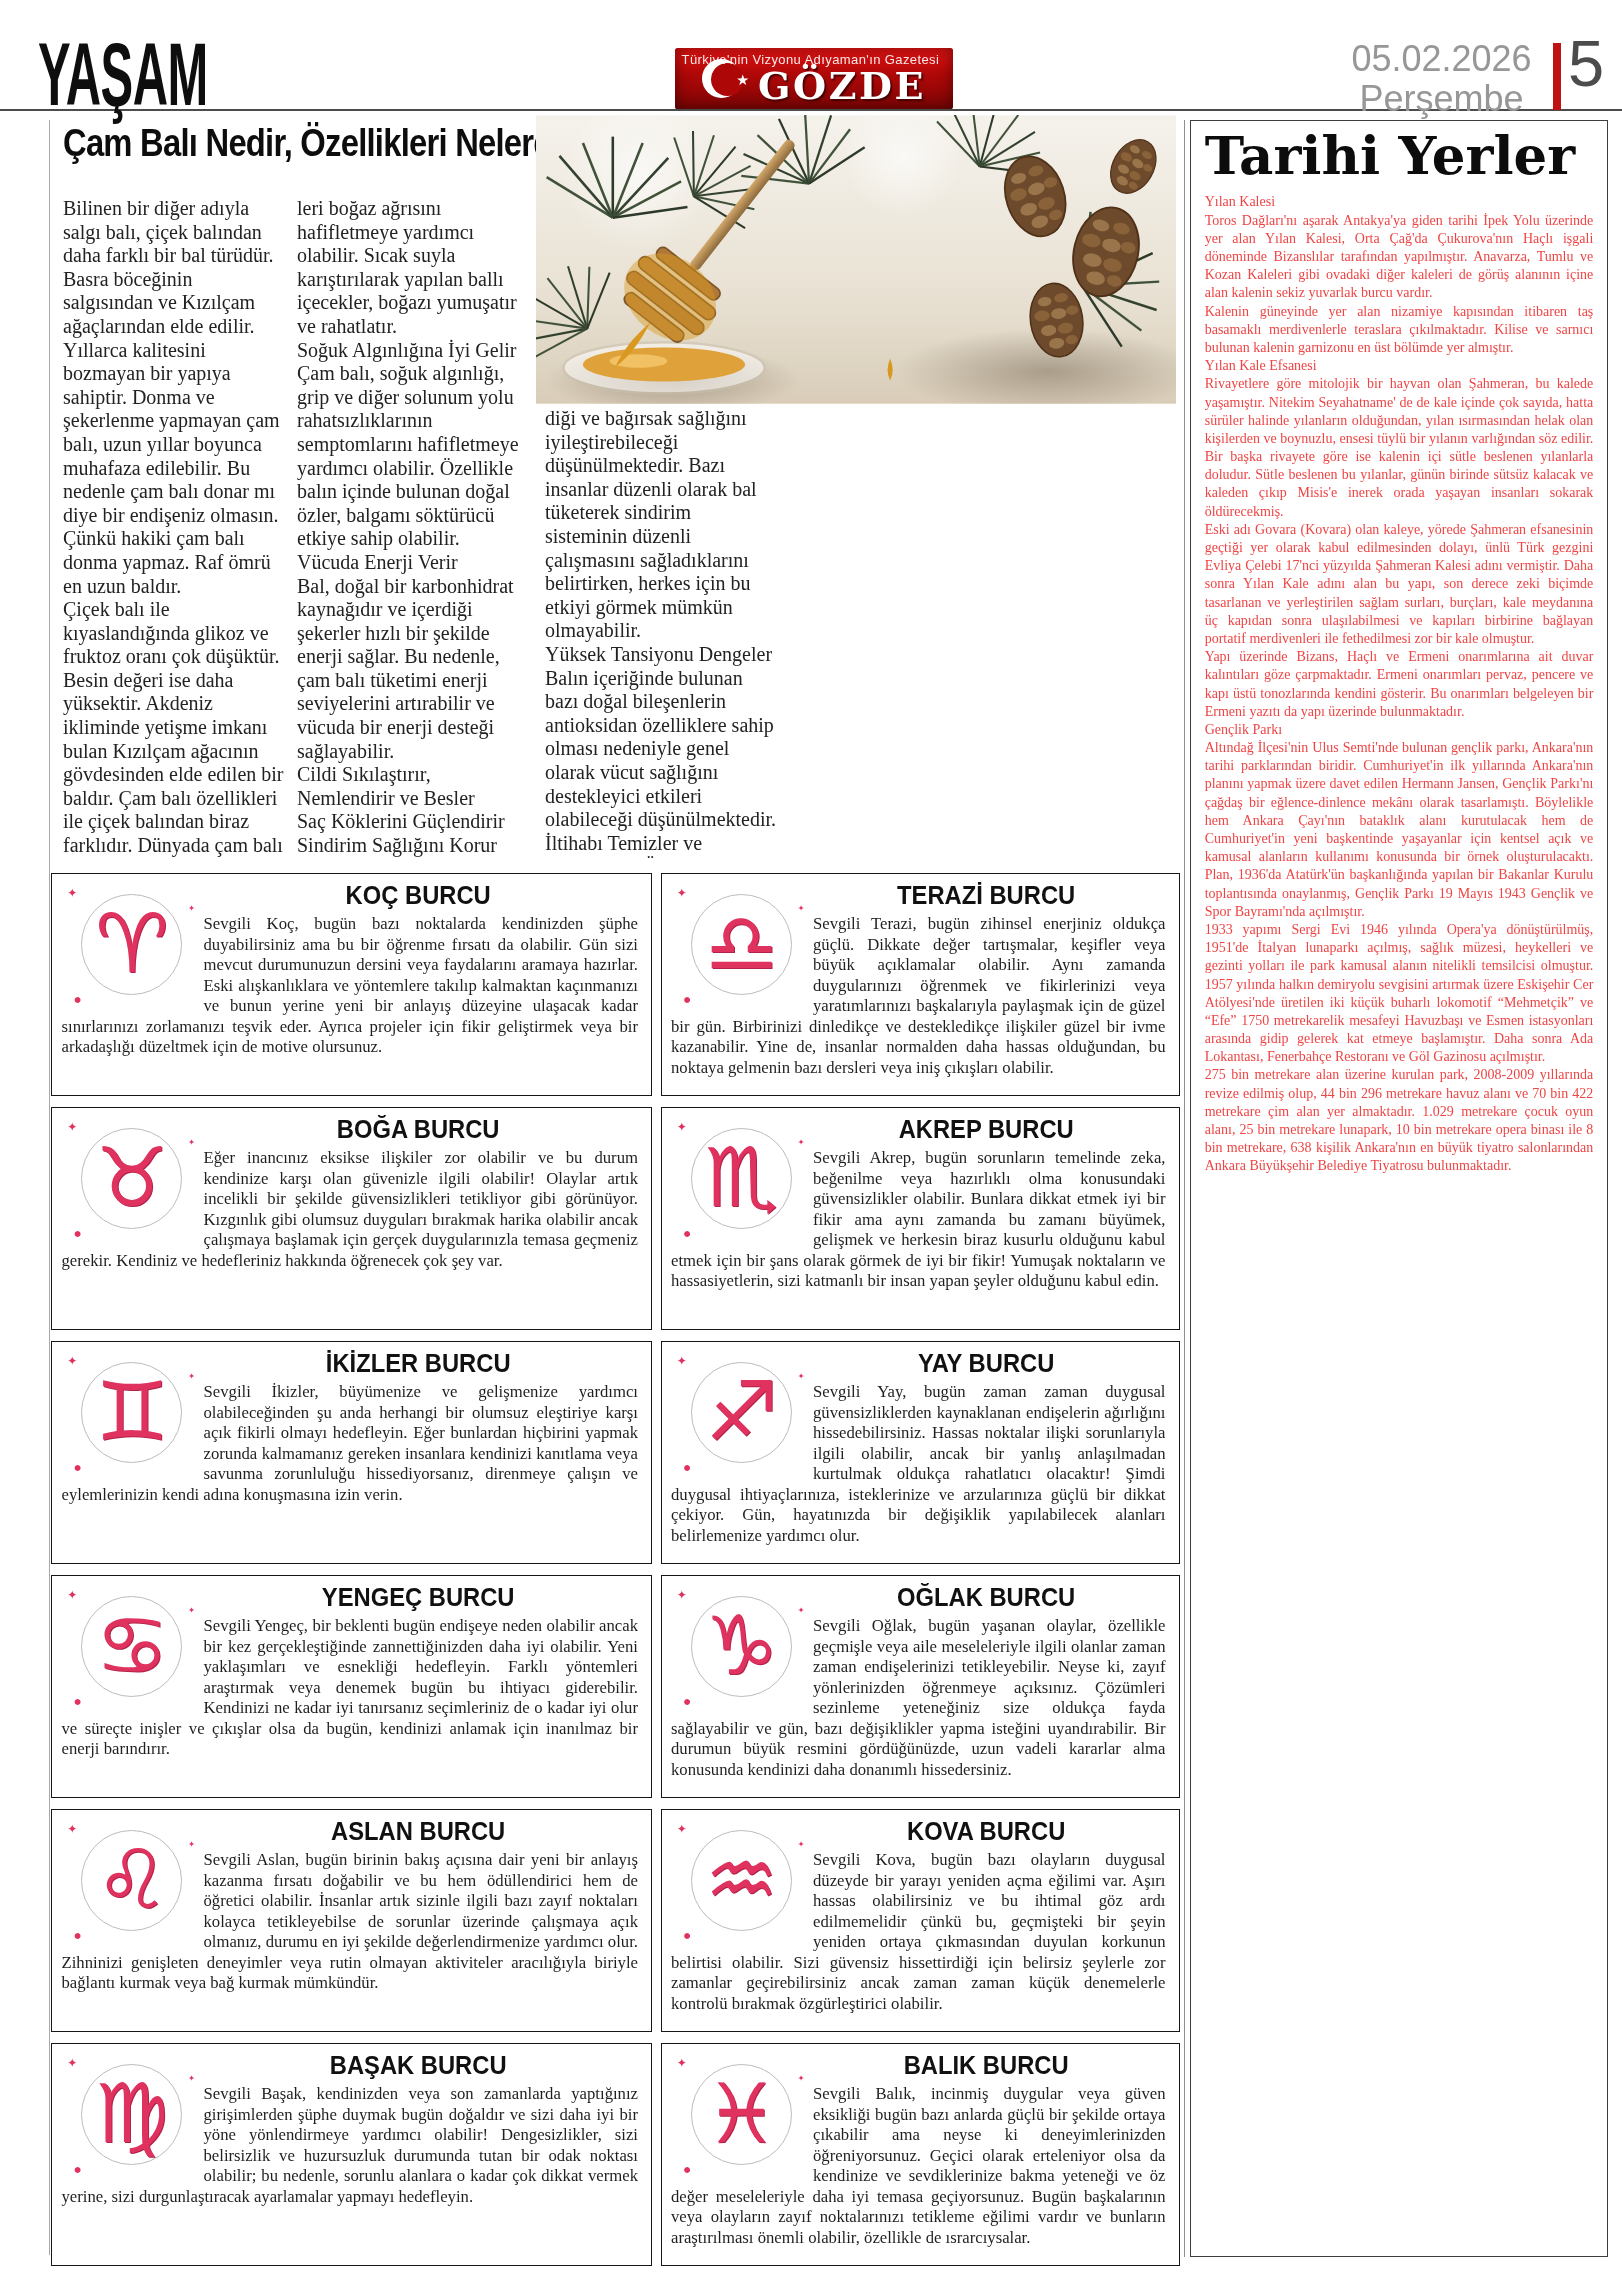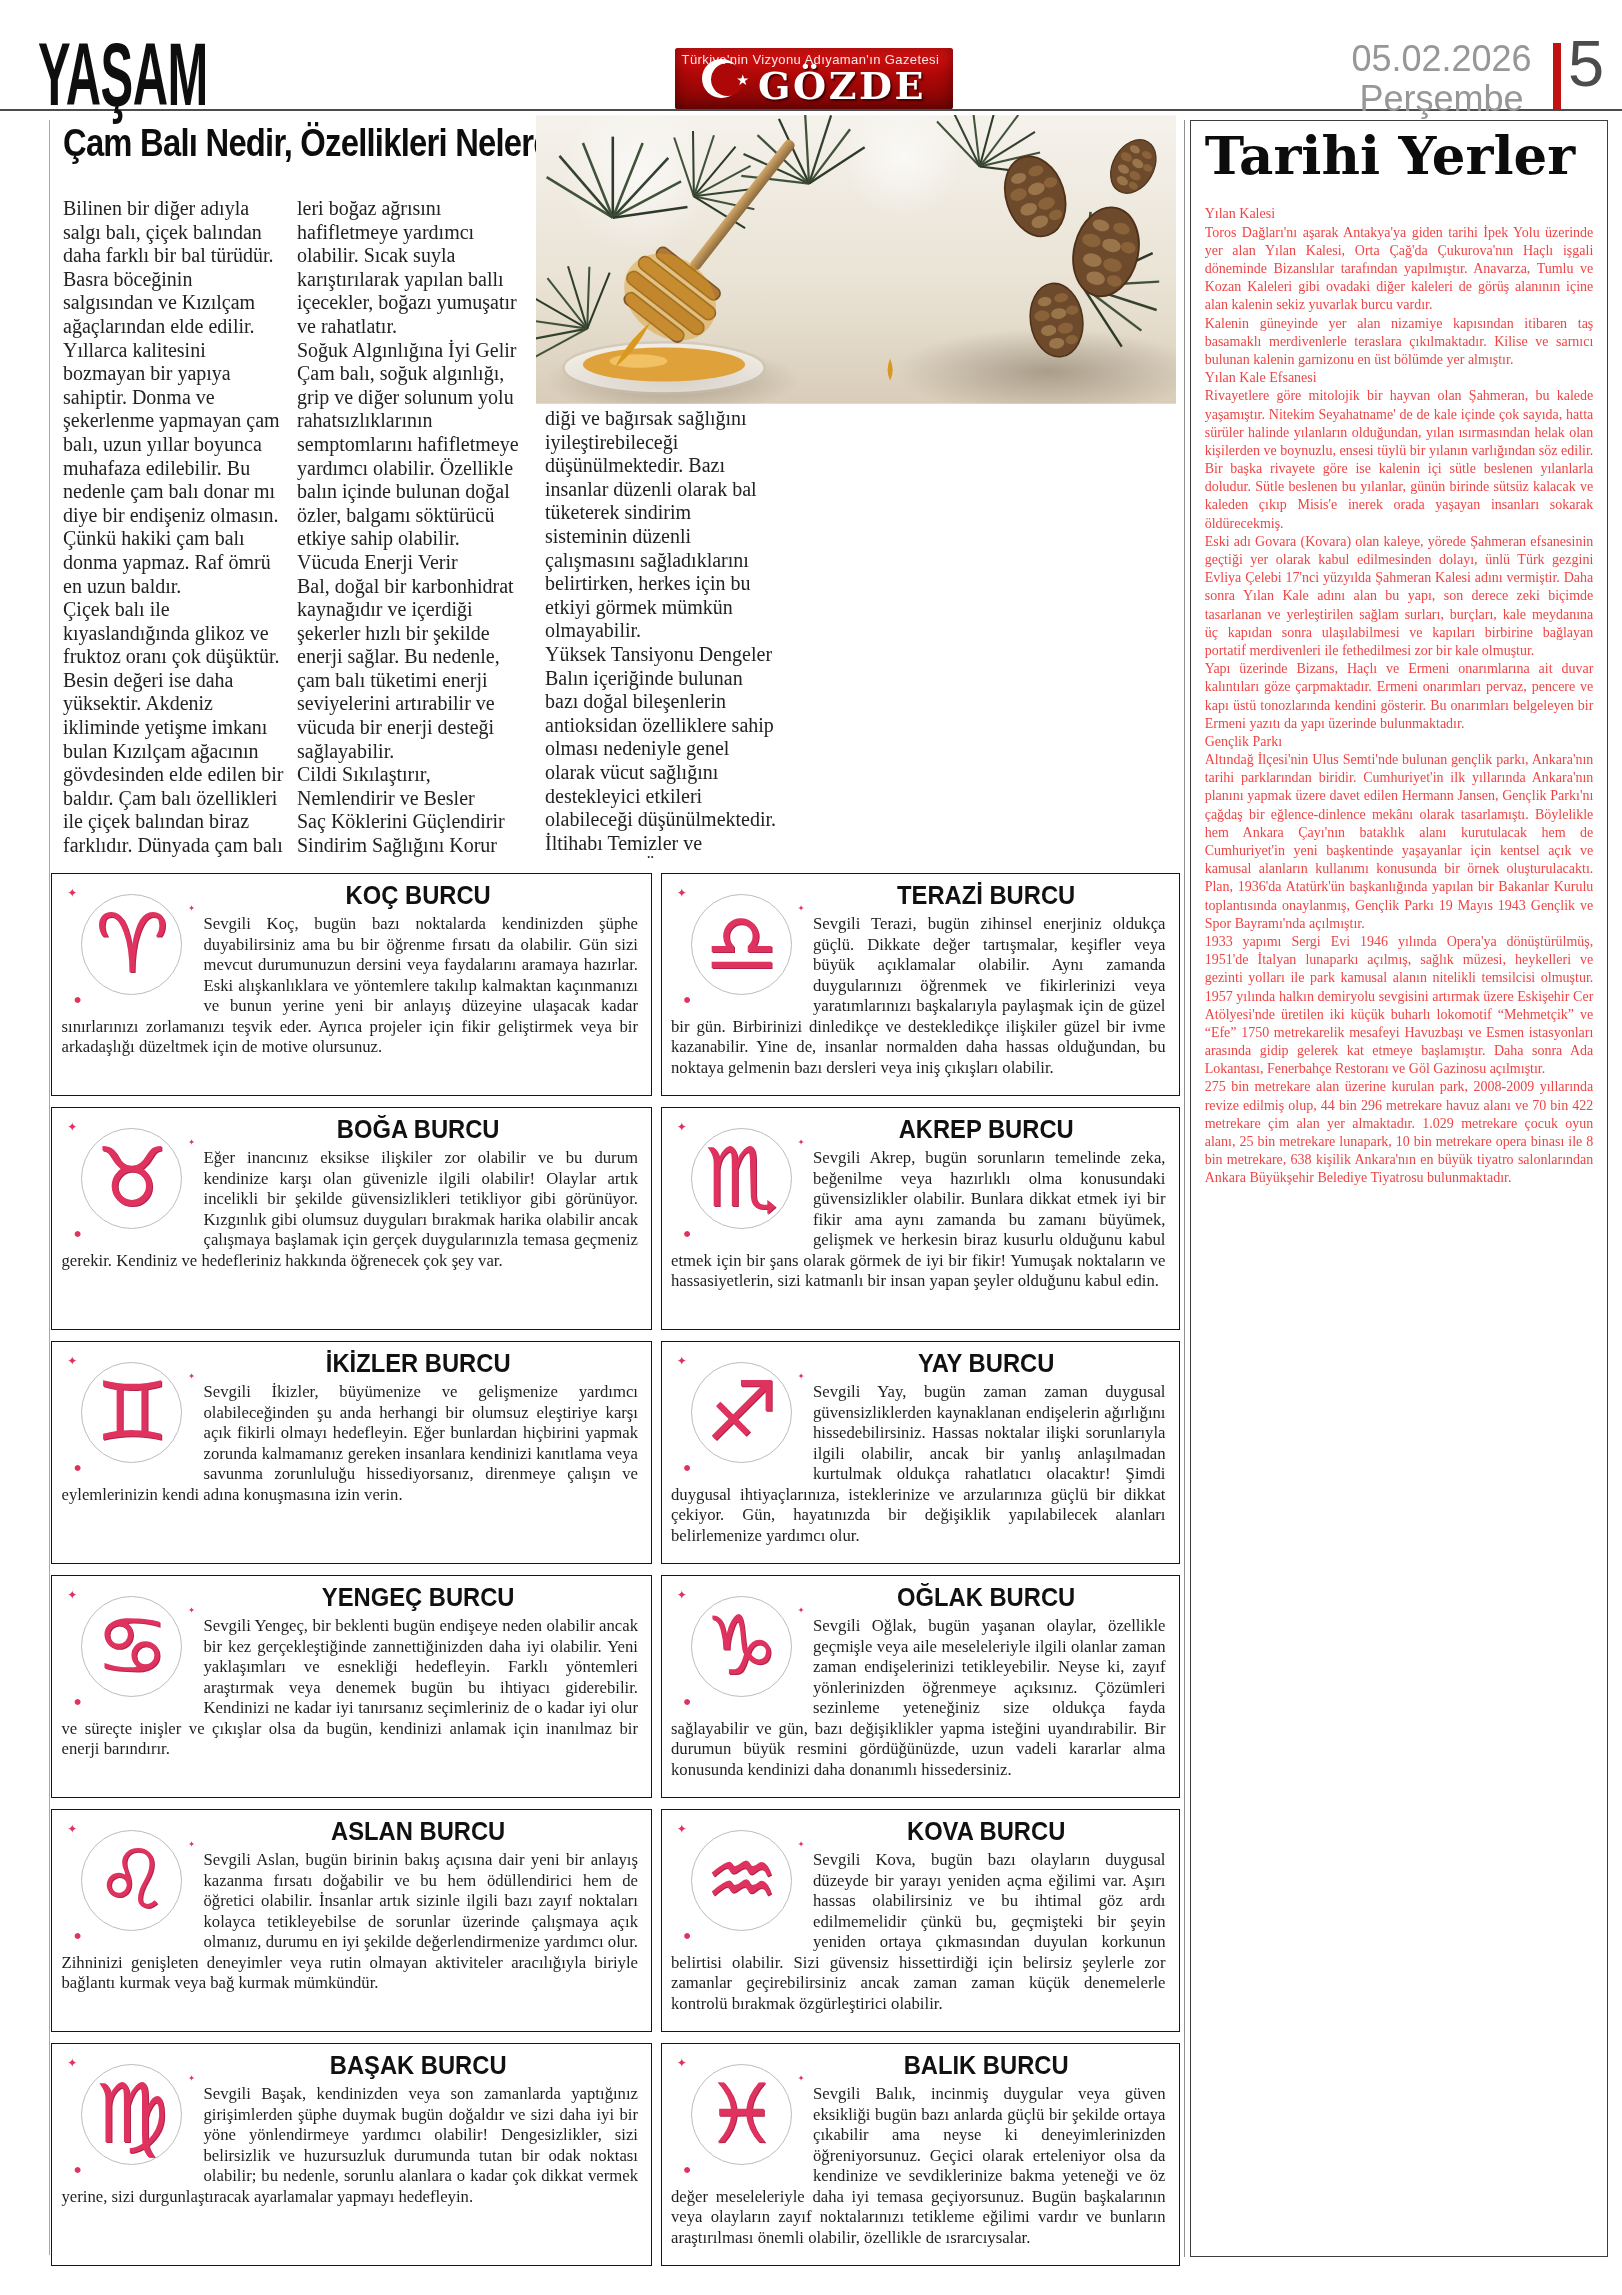--- a/index.html
+++ b/index.html
@@ -53,21 +53,21 @@
   .spark{position:absolute;color:#e0325f;font-family:"DejaVu Sans",sans-serif;}
   .s1{left:6.8px;top:5.1px;font-size:12px;}
   .s2{right:8.5px;top:22px;font-size:8.5px;}
   .s3{left:13.7px;bottom:6.8px;font-size:7.7px;}
   .hbox h3{margin:0 0 4.3px 0;text-align:center;font-family:"Liberation Sans",sans-serif;font-weight:800;
            font-size:25px;letter-spacing:0;color:#111;transform:scaleX(0.95);}
   .hbox p{margin:1px;font-size:16.7px;line-height:1.23;text-align:justify;color:#1f1f1f;}
   
   .sidebar{position:absolute;left:1190px;top:120px;width:418px;height:2137px;box-sizing:border-box;
            border:1.7px solid #3d3d3d;background:#fff;padding:6.8px 13.7px 8.5px 13.7px;overflow:hidden;}
-  .sidebar h2{margin:0 0 22px 0;font-family:"DejaVu Serif",serif;font-weight:900;font-size:53px;
+  .sidebar h2{margin:0 0 10px 0;font-family:"DejaVu Serif",serif;font-weight:900;font-size:53px;
               line-height:1.05;color:#0c0c0c;letter-spacing:0;}
   .sbody{font-size:14px;line-height:1.3;text-align:justify;white-space:pre-line;color:#ef4444;}
 </style>
 </head>
 <body>
 
 <div class="page">
 
   <div class="header">
     <div class="brand">YAŞAM</div>

